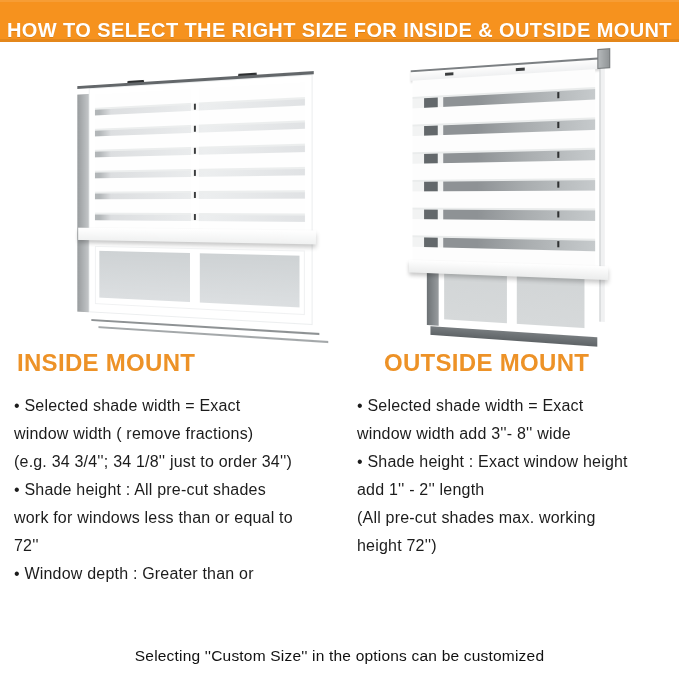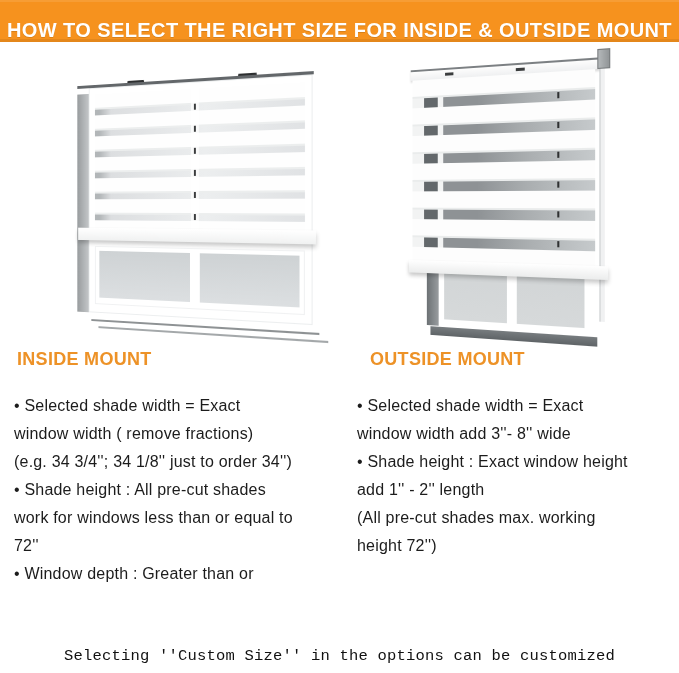--- a/index.html
+++ b/index.html
@@ -78,34 +78,34 @@
   .r-shade-bg { position:absolute; inset:0;
     background:linear-gradient(90deg,#f2f3f3 0 13px,#63686b 13px 28px,#f3f4f4 28px 34px,#8e9295 34px 70px,#a9adaf 120px,#c6cacc 100%); }
   .r-slats { position:absolute; inset:0;
     background:repeating-linear-gradient(180deg,#fdfdfd 0 17px,#eaecec 17px 19px,rgba(0,0,0,0) 19px 29px); }
   .r-cord { position:absolute; right:34px; width:2px; top:0; bottom:0;
     background:repeating-linear-gradient(180deg,transparent 0 20px,#2f3132 20px 26px,transparent 26px 29px); }
   .r-bottom-rail { position:absolute; left:-2px; right:-3px; top:207px; height:13px;
     background:linear-gradient(180deg,#ffffff,#ebecec); box-shadow:0 3px 4px rgba(0,0,0,0.22); }
 
   
-  .mount-heading { position:absolute; top:349px; font-size:18px; font-weight:bold;
+  .mount-heading { position:absolute; top:349px; font-size:24px; font-weight:bold;
     color:#ED9227; letter-spacing:0.3px; white-space:nowrap; }
   .h-inside  { left:17px; }
-  .h-outside { left:370px;text-align:center; }
+  .h-outside { left:384px;text-align:center; }
 
   
   .col { position:absolute; top:392px; font-size:16px; line-height:28px;
     color:#1c1c1c; letter-spacing:0.2px; white-space:nowrap; }
   .col-inside  { left:14px; }
   .col-outside { left:357px; }
 
   
   .footer-note { position:absolute; left:0; right:0; top:647px; text-align:center;
-    font-size:15.5px; color:#111111; letter-spacing:0.2px;font-family:Liberation Mono, monospace; }
+    font-size:15.5px; color:#111111; letter-spacing:0.2px; }
 </style>
 </head>
 <body>
 
 <div class="stage">
 
   <div class="banner">
     <div class="banner-title">HOW TO SELECT THE RIGHT SIZE FOR INSIDE &amp; OUTSIDE MOUNT</div>
   </div>
 

